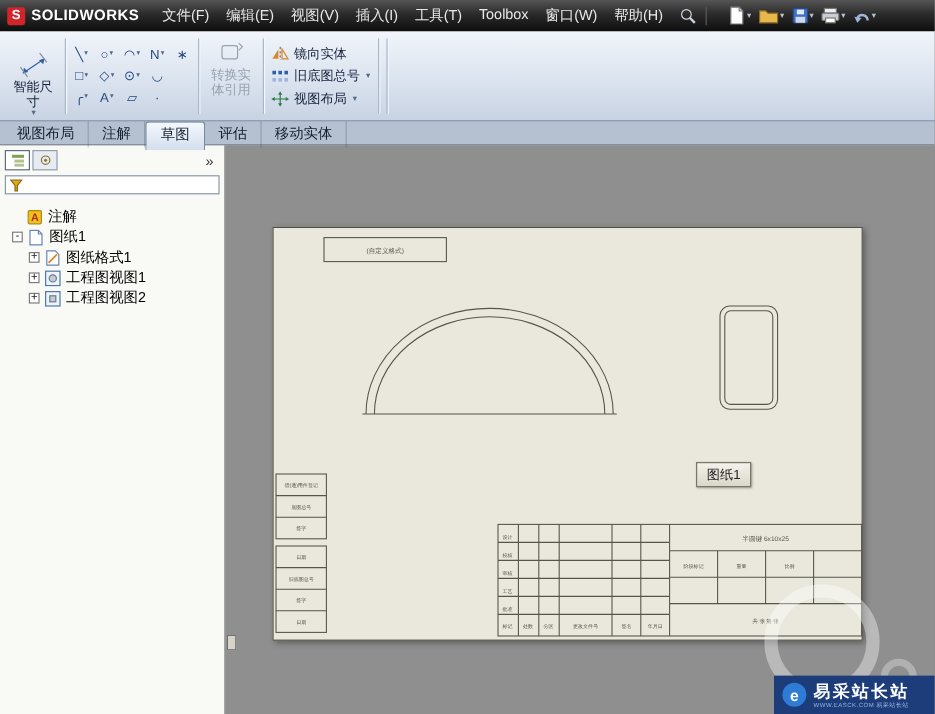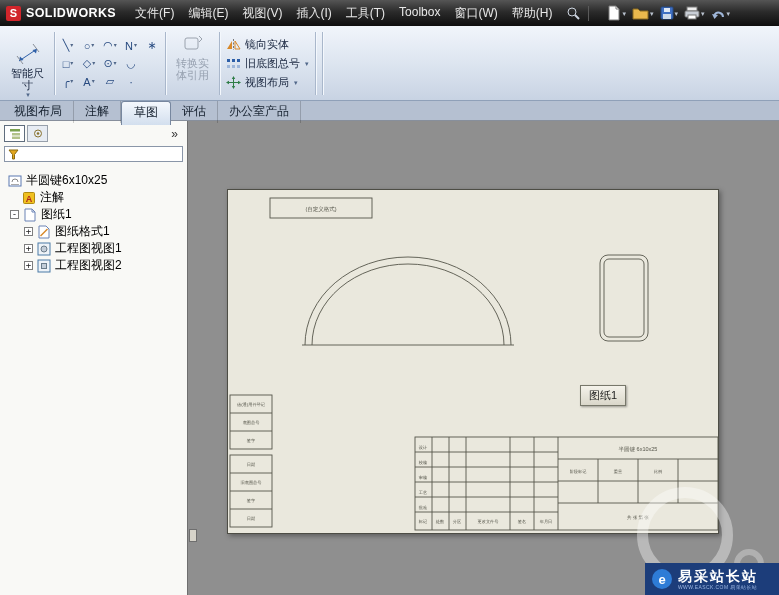--- a/index.html
+++ b/index.html
@@ -275,21 +275,21 @@
 
   <div class="gsep"></div>
 
 </div>
 
 <div class="tabstrip">
   <span class="tab">视图布局</span>
   <span class="tab">注解</span>
   <span class="tab active">草图</span>
   <span class="tab">评估</span>
-  <span class="tab">办公室产品</span>
+  <span class="tab">移动实体</span>
 </div>
 
 <div class="panel">
   <div class="ptabs">
     <span class="ptab active">
       <svg width="12" height="11">
           <rect x="1" y="1" width="10" height="2.5" fill="#7ba24f"></rect>
           <rect x="3" y="5" width="8" height="2.5" fill="#b2c28a"></rect>
           <rect x="3" y="8.5" width="8" height="2.5" fill="#b2c28a"></rect>
         </svg>
@@ -301,28 +301,20 @@
         </svg>
     </span>
     <span class="pcollapse">»</span>
   </div>
   <div class="filter">
     <svg width="11" height="11">
         <polygon points="1,1 10,1 6.5,5.5 6.5,10 4.5,10 4.5,5.5" fill="#e3a71e" stroke="#8a6a10"></polygon>
       </svg>
   </div>
   <div class="tree">
-    <div class="trow" style="padding-left:6px">
-      <svg class="tic">
-          <rect x="1" y="2" width="12" height="10" fill="#fff" stroke="#5b79b0"></rect>
-          <path d="M4 8 a3 3 0 0 1 6 0" stroke="#888" fill="none"></path>
-          <line x1="3" y1="10.5" x2="11" y2="10.5" stroke="#aaa"></line>
-        </svg>
-      <span>半圆键6x10x25</span>
-    </div>
     <div class="trow" style="padding-left:20px">
       <svg class="tic">
           <rect x="1.5" y="1.5" width="11" height="11" rx="1" fill="#f0c020" stroke="#b08a10"></rect>
           <text x="7" y="10.5" font-size="9" text-anchor="middle" fill="#b02a1e" font-weight="bold">A</text>
         </svg>
       <span>注解</span>
     </div>
     <div class="trow" style="padding-left:8px">
       <span class="exp">-</span>
       <svg class="tic">

